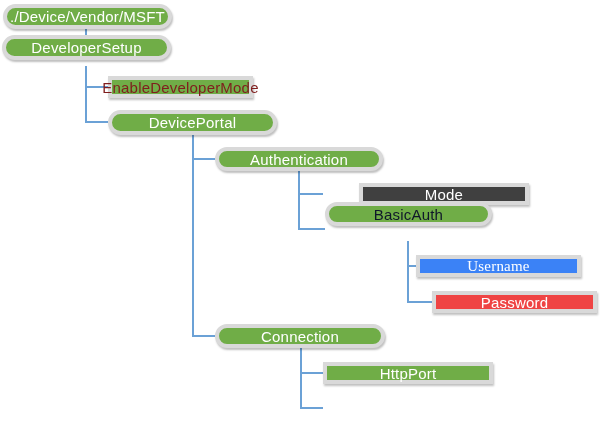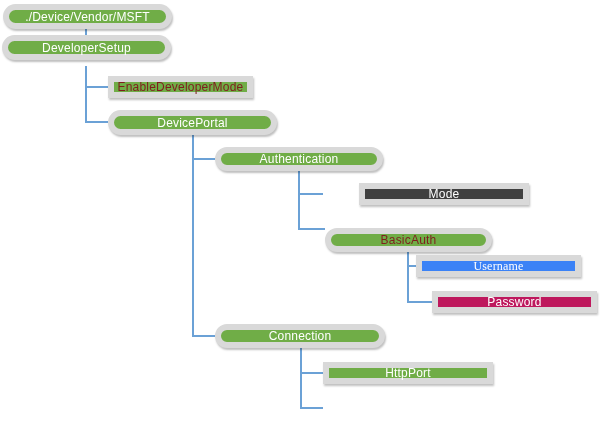--- a/index.html
+++ b/index.html
@@ -15,23 +15,23 @@
     background: #ffffff;
     overflow: hidden;
   }
   .node {
     position: absolute;
     box-sizing: border-box;
     display: flex;
     align-items: center;
     justify-content: center;
     color: #ffffff;
-    font-size: 12px;
+    font-size: 15px;
     line-height: 1;
-    border: 6px solid #a16207;
+    border: 4px solid #a16207;
     box-shadow: 1px 2px 2px rgba(0,0,0,0.25);
     white-space: nowrap;
     letter-spacing: 0.2px;
   }
   .node.pill { border-radius: 13px; }
   .node.rect { border-radius: 0; }
   .seg {
     position: absolute;
   }
 </style>
@@ -66,27 +66,27 @@
     </div>
     <div class="node pill" style="left: 108px; top: 110px; width: 169px; height: 25px; background: rgb(112, 173, 71); border-color: rgb(217, 217, 217); color: rgb(255, 255, 255); align-items: center;">
       <span>DevicePortal</span>
     </div>
     <div class="node pill" style="left: 215px; top: 147px; width: 168px; height: 24px; background: rgb(112, 173, 71); border-color: rgb(217, 217, 217); color: rgb(255, 255, 255);">
       <span>Authentication</span>
     </div>
     <div class="node rect" style="left: 323px; top: 183px; width: 170px; height: 22px; background: #404040; border-color: rgb(217, 217, 217); color: rgb(255, 255, 255); margin-left: 36px;">
       <span>Mode</span>
     </div>
-    <div class="node pill" style="left: 325px; top: 228px; width: 167px; height: 24px; background: rgb(112, 173, 71); border-color: rgb(217, 217, 217); color: #7f1d1d;">
+    <div class="node pill" style="left: 325px; top: 202px; width: 167px; height: 24px; background: rgb(112, 173, 71); border-color: rgb(217, 217, 217); color: #0f172a;">
       <span>BasicAuth</span>
     </div>
     <div class="node rect" style="left: 416px; top: 255px; width: 165px; height: 22px; background: #3b82f6; border-color: rgb(217, 217, 217); color: rgb(255, 255, 255); font-family: Liberation Serif, serif;">
       <span>Username</span>
     </div>
-    <div class="node rect" style="left: 432px; top: 291px; width: 165px; height: 22px; background: #be185d; border-color: rgb(217, 217, 217); color: rgb(255, 255, 255);">
+    <div class="node rect" style="left: 432px; top: 291px; width: 165px; height: 22px; background: #ef4444; border-color: rgb(217, 217, 217); color: rgb(255, 255, 255);">
       <span>Password</span>
     </div>
     <div class="node rect" style="left: 323px; top: 362px; width: 170px; height: 22px; background: rgb(112, 173, 71); border-color: rgb(217, 217, 217); color: rgb(255, 255, 255);">
       <span>HttpPort</span>
     </div>
     <div class="node pill" style="left: 215px; top: 324px; width: 170px; height: 24px; background: rgb(112, 173, 71); border-color: rgb(217, 217, 217); color: rgb(255, 255, 255);">
       <span>Connection</span>
     </div>
   </div>
 

